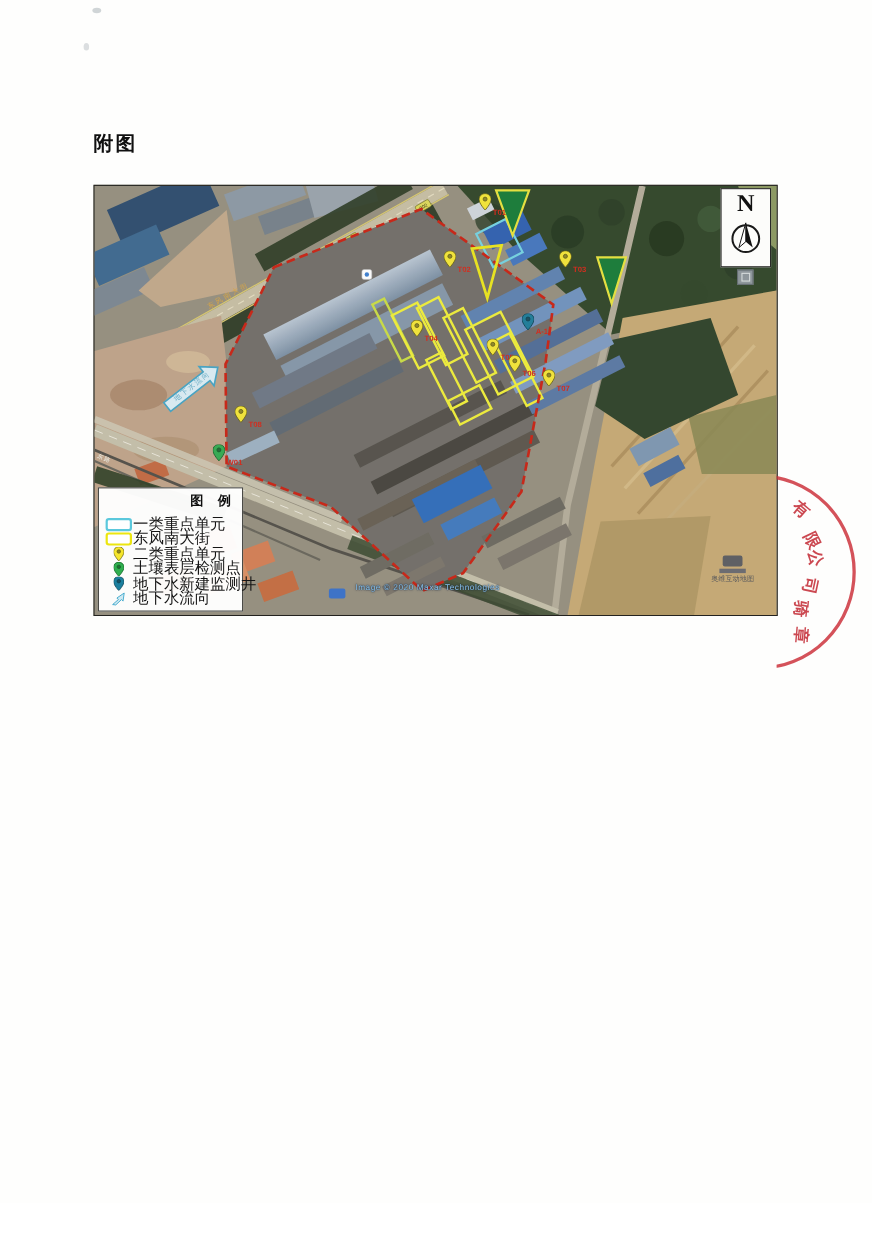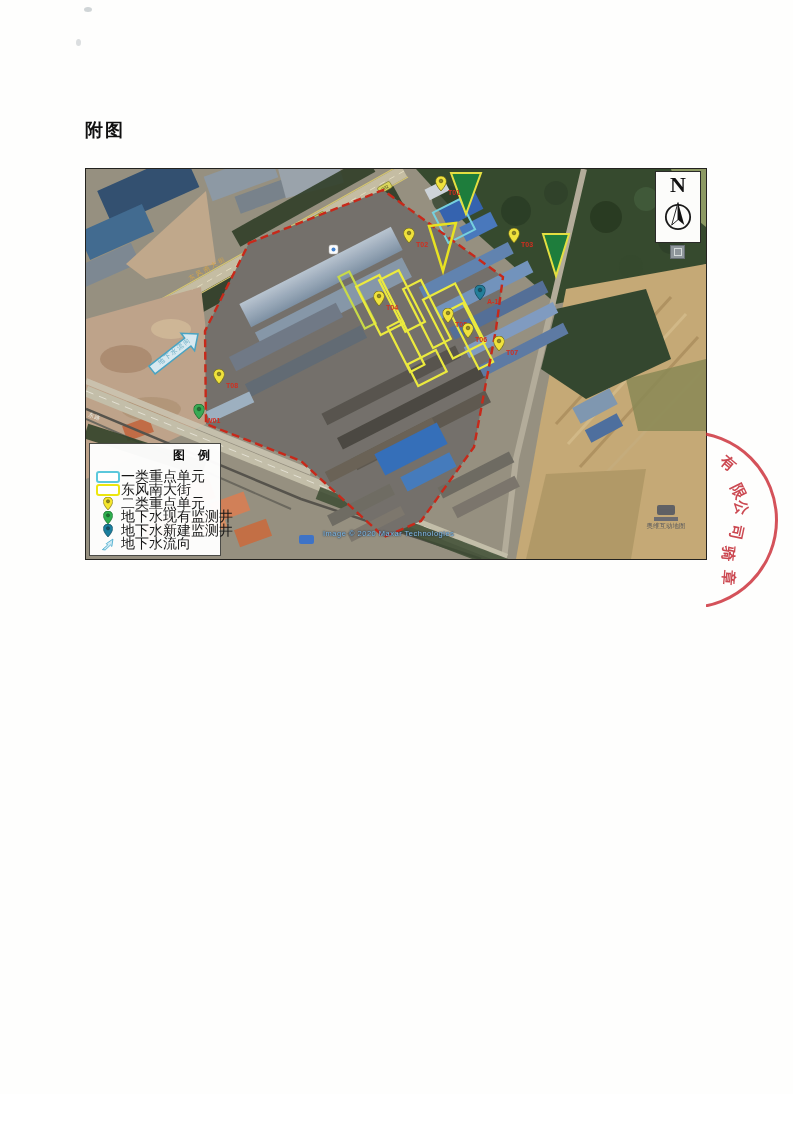--- a/index.html
+++ b/index.html
@@ -288,21 +288,21 @@
             </svg>
         </span>
         <span class="legend-label">二类重点单元</span>
       </div>
       <div class="legend-row">
         <span class="legend-ic">
           <svg width="10" height="13" viewBox="0 0 11 15">
               <use href="#pin-shape" class="pin pin-green"></use>
             </svg>
         </span>
-        <span class="legend-label">地下水现有监测井</span>
+        <span class="legend-label">土壤表层检测点</span>
       </div>
       <div class="legend-row">
         <span class="legend-ic">
           <svg width="10" height="13" viewBox="0 0 11 15">
               <use href="#pin-shape" class="pin pin-teal"></use>
             </svg>
         </span>
         <span class="legend-label">地下水新建监测井</span>
       </div>
       <div class="legend-row">

